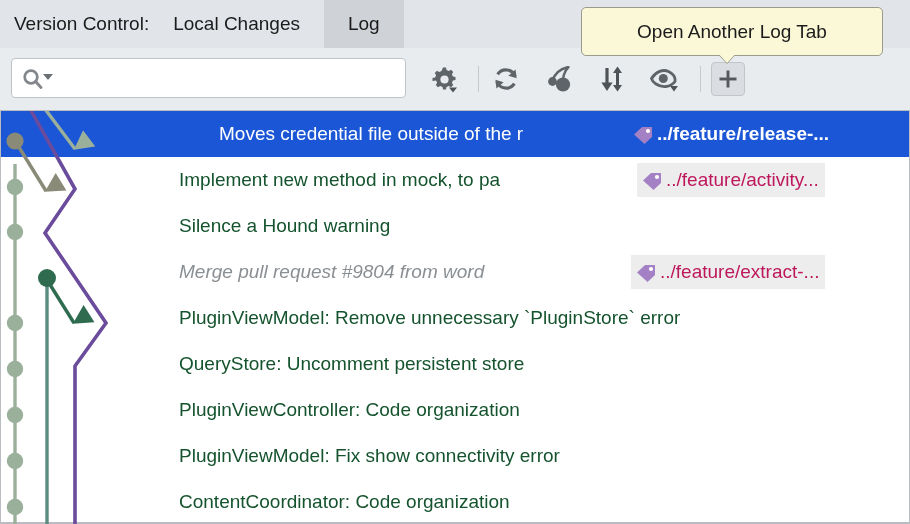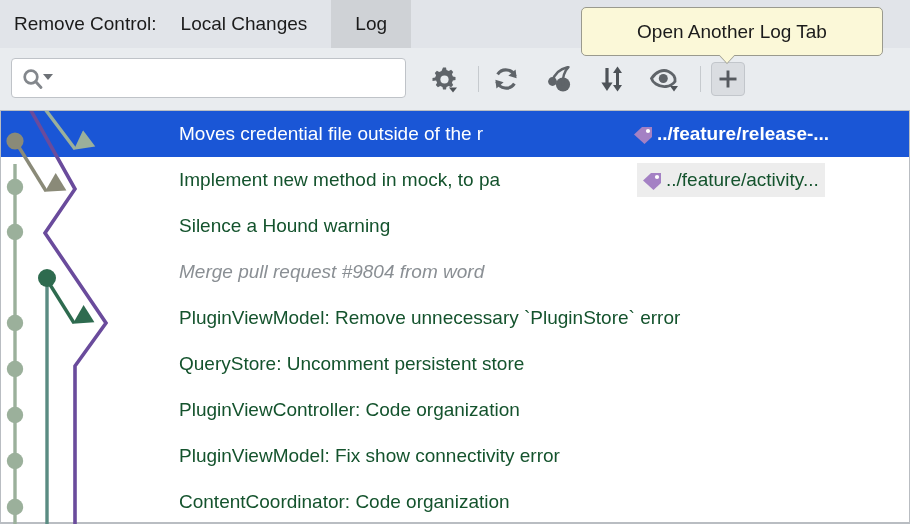--- a/index.html
+++ b/index.html
@@ -137,37 +137,37 @@
   .row-subj {
     position: absolute;
     left: 178px;
     top: 0;
     height: 46px;
     line-height: 46px;
     font-size: 19px;
     color: #14532d;
     white-space: nowrap;
   }
-  .row.sel .row-subj { color: #ffffff; }
+  .row.sel .row-subj { color: #ffffff; margin-left: 40px; }
   .row-subj.dim { color: #8a8f94; font-style: italic; }
   .row-ref {
     position: absolute;
     top: 6px;
     height: 34px;
     display: flex;
     align-items: center;
     padding: 0 6px 0 4px;
     box-sizing: border-box;
     background: #ededed;
     z-index: 4;
   }
   .row.sel .row-ref { background: #1a56d6; font-weight: bold; }
   .row-ref .ref-label {
     font-size: 19px;
-    color: #14532d;
+    color: #be185d;
     white-space: nowrap;
     margin-left: 3px;
   }
   .row.sel .row-ref .ref-label { color: #ffffff; }
   .tag-ico { width: 22px; height: 22px; display: block; }
 
   
   #tooltip {
     position: absolute;
     left: 581px; top: 7px;
@@ -210,21 +210,21 @@
     width: 910px; height: 2px;
     background: #b9bdc2;
   }
 </style>
 </head>
 <body>
 
 <div id="app">
 
   <div id="tabbar">
-    <div class="tb-title">Remove Control:</div>
+    <div class="tb-title">Version Control:</div>
     <div class="tb-tab">Local Changes</div>
     <div class="tb-tab sel">Log</div>
     <div class="tb-spacer"></div>
   </div>
 
   <div id="toolbar">
 
     <div id="search-box">
       <div id="search-icon-wrap">
         <svg width="34" height="22" viewBox="0 0 34 22">
@@ -319,20 +319,27 @@
           <span class="ref-label">../feature/activity...</span>
         </div>
       </div>
 
       <div class="row">
         <div class="row-subj">Silence a Hound warning</div>
       </div>
 
       <div class="row">
         <div class="row-subj dim">Merge pull request #9804 from word</div>
+        <div class="row-ref" style="left:630px;">
+          <svg class="tag-ico" viewBox="0 0 22 22">
+            <path d="M2 11.5 L10 4 L20 4 L20 14 L12.5 21 Z" fill="#a481c4"></path>
+            <circle cx="16" cy="8" r="2.1" fill="#ffffff"></circle>
+          </svg>
+          <span class="ref-label">../feature/extract-...</span>
+        </div>
       </div>
 
       <div class="row">
         <div class="row-subj">PluginViewModel: Remove unnecessary `PluginStore` error</div>
       </div>
       <div class="row">
         <div class="row-subj">QueryStore: Uncomment persistent store</div>
       </div>
       <div class="row">
         <div class="row-subj">PluginViewController: Code organization</div>

